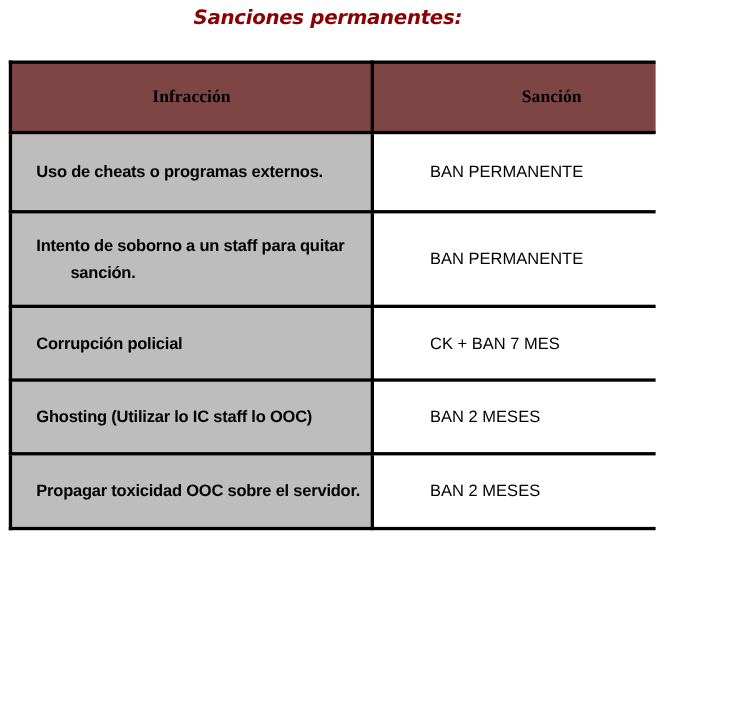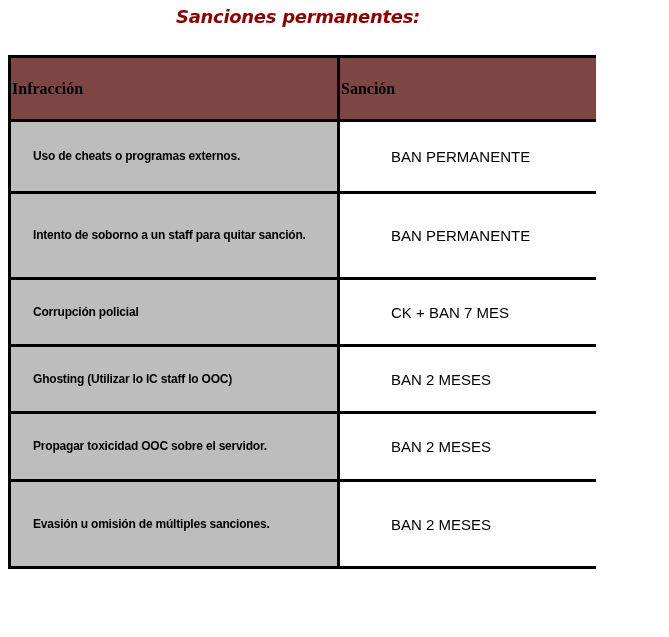--- a/index.html
+++ b/index.html
@@ -47,26 +47,26 @@
     border: 3px solid var(--border-color);
     vertical-align: middle;
     color: var(--cell-text);
   }
   th.hdr {
     background: var(--header-bg);
     color: var(--header-text);
     font-family: "Liberation Serif", serif;
     font-weight: bold;
     font-size: 16px;
-    text-align: left;
+    text-align: center;
   }
   td.infraction {
     background: var(--infraction-bg);
     font-weight: bold;
-    font-size: 12px;
+    font-size: 15px;
     letter-spacing: -0.2px;
     line-height: 25px;
     padding-left: 53px;
     padding-right: 4px;
     text-indent: -31px;
   }
   td.sanction {
     background: var(--sanction-bg);
     font-size: 15px;
     padding-left: 51px;
@@ -113,20 +113,16 @@
         <td class="sanction">CK + BAN 7 MES</td>
       </tr>
       <tr class="row-3">
         <td class="infraction">Ghosting (Utilizar lo IC staff lo OOC)</td>
         <td class="sanction">BAN 2 MESES</td>
       </tr>
       <tr class="row-5">
         <td class="infraction">Propagar toxicidad OOC sobre el servidor.</td>
         <td class="sanction">BAN 2 MESES</td>
       </tr>
-      <tr class="row-6">
-        <td class="infraction">Evasión u omisión de múltiples sanciones.</td>
-        <td class="sanction">BAN 2 MESES</td>
-      </tr>
     </tbody>
   </table>
 
 </div>
 
 </body></html>

